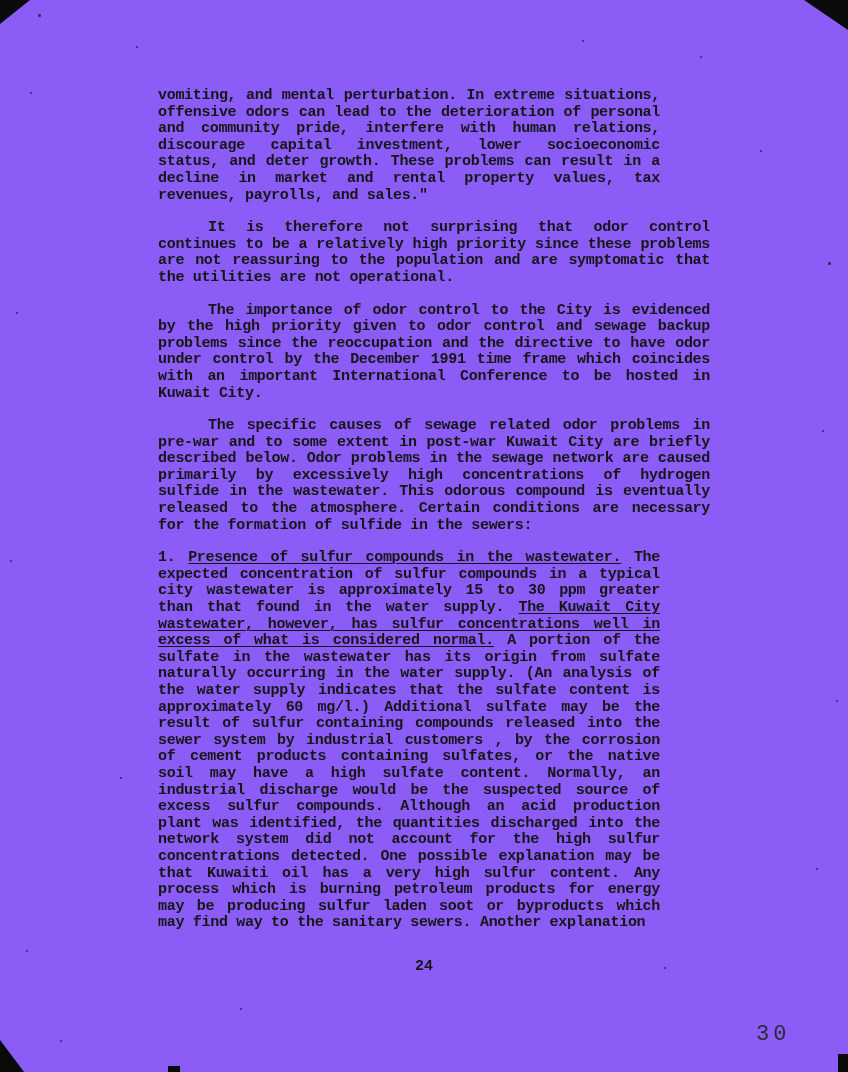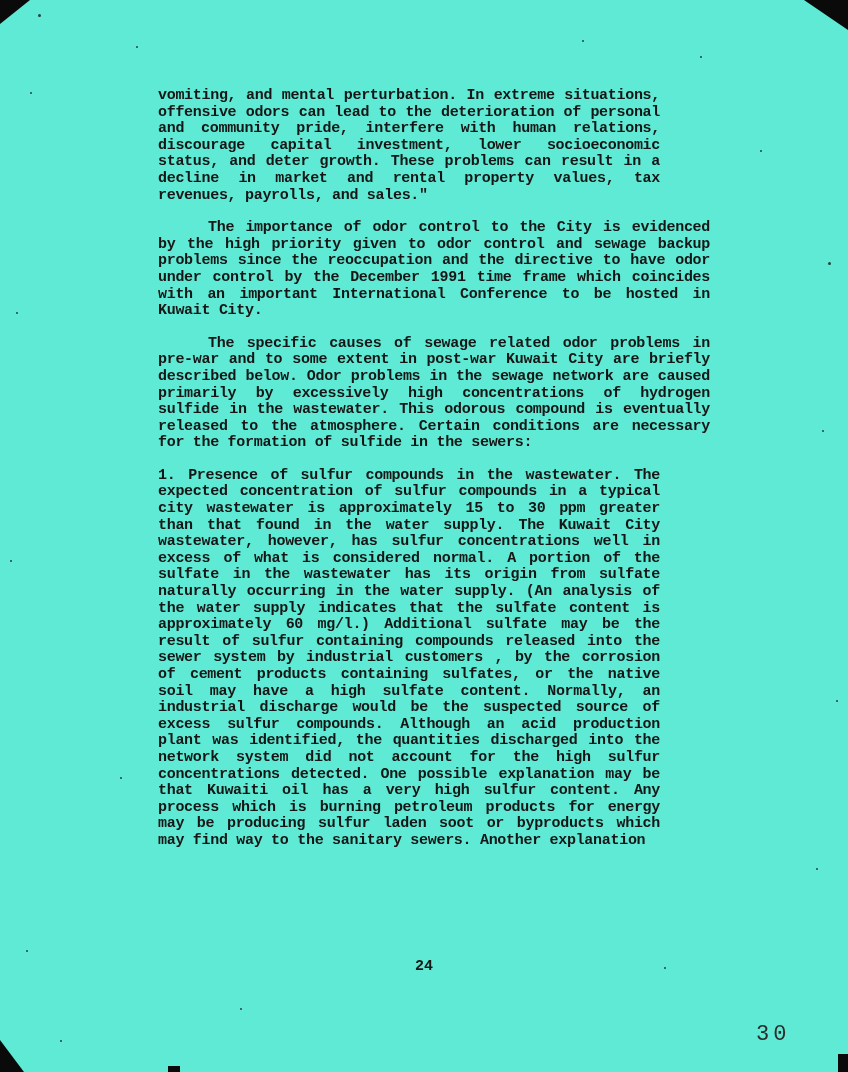--- a/index.html
+++ b/index.html
@@ -10,21 +10,21 @@
     width: 848px;
     height: 1072px;
     background: #fafaf7;
     position: relative;
     overflow: hidden;
     font-family: "Liberation Mono", "DejaVu Sans Mono", monospace;
   }
   .page {
     position: absolute;
     inset: 0;
-    background: #5eead4;
+    background: #8b5cf6;
   }
   .content {
     position: absolute;
     left: 158px;
     top: 88px;
     width: 552px;
     color: #161616;
     font-size: 15px;
     font-weight: 700;
     line-height: 16.6px;
@@ -35,20 +35,21 @@
     margin: 0 0 16px 0;
   }
   .indent-block {
     margin-left: 50px;
     width: 502px;
   }
   .para {
     text-indent: 50px;
   }
   .underline {
+    text-decoration: underline;
     text-decoration-thickness: 1px;
     text-underline-offset: 2px;
   }
   .page-num {
     position: absolute;
     top: 958px;
     left: 0;
     width: 848px;
     text-align: center;
     color: #161616;
@@ -89,20 +90,21 @@
   }
 </style>
 </head>
 <body>
 
 <div class="page">
 
   <div class="content">
     <p class="indent-block">vomiting, and mental perturbation.  In extreme situations, offensive odors can lead to the deterioration of personal and community pride, interfere with human relations, discourage capital investment, lower socioeconomic status, and deter growth.  These problems can result in a decline in market and rental property values, tax revenues, payrolls, and sales."</p>
 
+    <p class="para">It is therefore not surprising that odor control continues to be a relatively high priority since these problems are not reassuring to the population and are symptomatic that the utilities are not operational.</p>
 
     <p class="para">The importance of odor control to the City is evidenced by the high priority given to odor control and sewage backup problems since the reoccupation and the directive to have odor under control by the December 1991 time frame which coincides with an important International Conference to be hosted in Kuwait City.</p>
 
     <p class="para">The specific causes of sewage related odor problems in pre-war and to some extent in post-war Kuwait City are briefly described below.  Odor problems in the sewage network are caused primarily by excessively high concentrations of hydrogen sulfide in the wastewater.  This odorous compound is eventually released to the atmosphere. Certain conditions are necessary for the formation of sulfide in the sewers:</p>
 
     <p class="indent-block"><span>1. </span><span class="underline">Presence of sulfur compounds in the wastewater.</span><span> The expected concentration of sulfur compounds in a typical city wastewater is approximately 15 to 30 ppm greater than that found in the water supply.  </span><span class="underline">The Kuwait City wastewater, however, has sulfur concentrations well in excess of what is considered normal.</span><span> A portion of the sulfate in the wastewater has its origin from sulfate naturally occurring in the water supply. (An analysis of the water supply indicates that the sulfate content is approximately 60 mg/l.)  Additional sulfate may be the result of sulfur containing compounds released into the sewer system by industrial customers , by the corrosion of cement products containing sulfates, or the native soil may have a high sulfate content.  Normally, an industrial discharge would be the suspected source of excess sulfur compounds.  Although an acid production plant was identified, the quantities discharged into the network system did not account for the high sulfur concentrations detected. One possible explanation may be that Kuwaiti oil has a very high sulfur content.  Any process which is burning petroleum products for energy may be producing sulfur laden soot or byproducts which may find way to the sanitary sewers.  Another explanation</span></p>
   </div>
 
   <div class="page-num">24</div>
 

